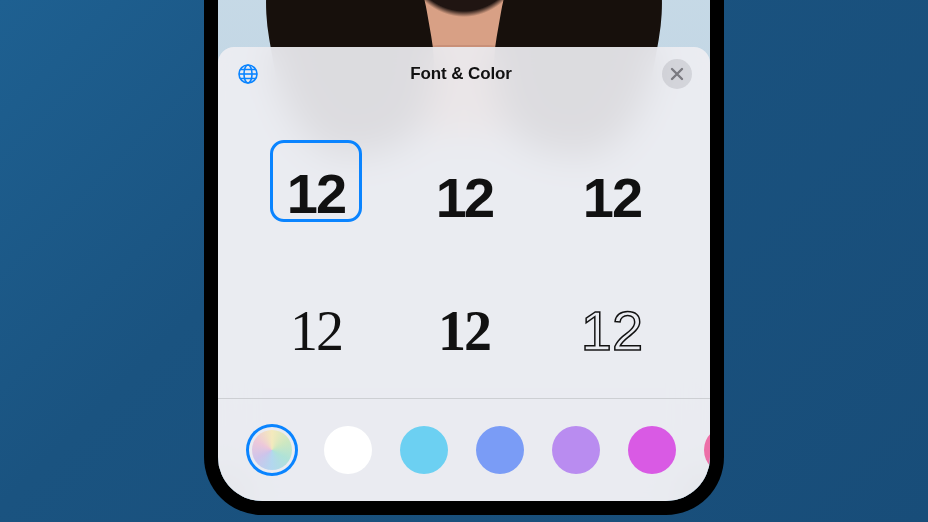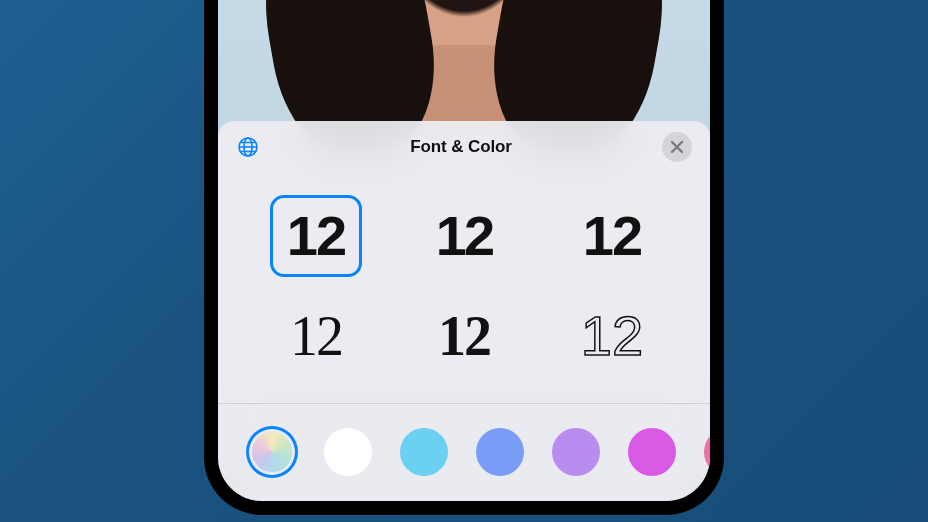--- a/index.html
+++ b/index.html
@@ -59,21 +59,21 @@
     height: 90px;
     background: #c99078;
     border-radius: 30% 30% 40% 40%;
   }
 
   .panel {
     position: absolute;
     left: 0;
     right: 0;
     bottom: 0;
-    height: 380px;
+    height: 454px;
     background: rgba(238, 238, 242, 0.92);
     backdrop-filter: blur(18px);
     border-radius: 16px 16px 0 0;
     display: flex;
     flex-direction: column;
   }
 
   .panel-header {
     height: 54px;
     display: flex;
@@ -110,21 +110,21 @@
     grid-template-rows: repeat(2, 1fr);
     align-items: center;
     justify-items: center;
     padding: 18px 26px 22px 26px;
     column-gap: 4px;
     row-gap: 10px;
   }
 
   .font-option {
     display: flex;
-    align-items: center;
+    align-items: flex-end;
     justify-content: center;
     width: 112px;
     height: 90px;
     border-radius: 14px;
     font-size: 56px;
     line-height: 1;
     color: #111;
     cursor: pointer;
     position: relative;
   }

